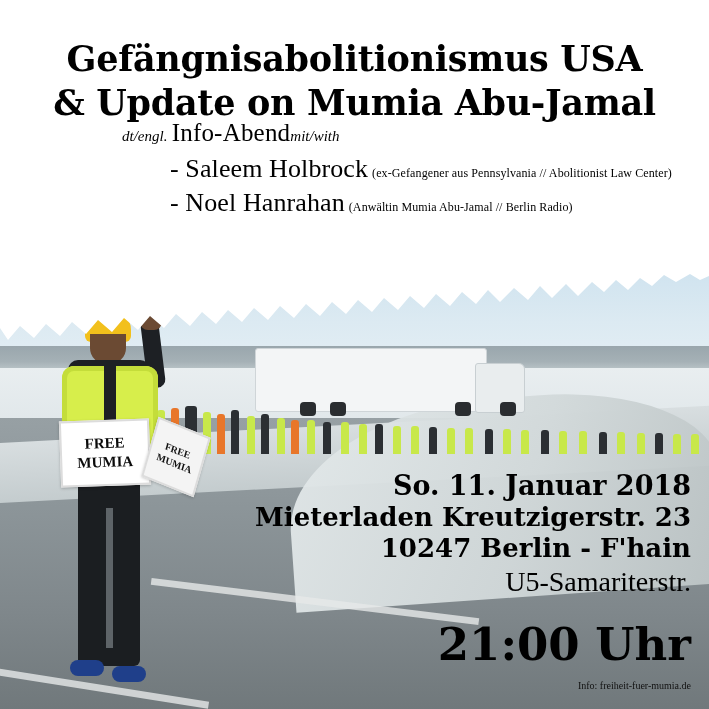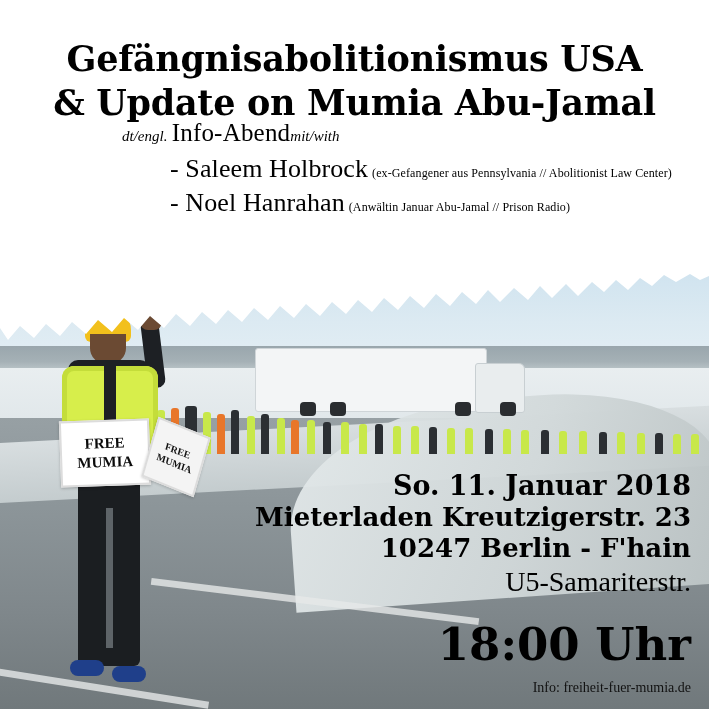--- a/index.html
+++ b/index.html
@@ -381,21 +381,21 @@
     line-height: 1;
     color: #000;
     white-space: nowrap;
   }
   .info-url {
     position: absolute;
     right: 18px;
     top: 680px;
     z-index: 7;
     font-family: "Liberation Serif", serif;
-    font-size: 14px;
+    font-size: 10px;
     color: #111;
     white-space: nowrap;
   }
 </style>
 </head>
 <body>
 
 <div class="poster">
 
   <div class="photo">
@@ -489,27 +489,27 @@
       <span class="small">dt/engl.</span>
       <span class="big">Info-Abend</span><span class="small">mit/with</span>
     </div>
 
     <div class="speaker">
       <span class="name">- Saleem Holbrock</span>
       <span class="role">(ex-Gefangener aus Pennsylvania // Abolitionist Law Center)</span>
     </div>
     <div class="speaker">
       <span class="name">- Noel Hanrahan</span>
-      <span class="role">(Anwältin Januar Abu-Jamal // Prison Radio)</span>
+      <span class="role">(Anwältin Mumia Abu-Jamal // Berlin Radio)</span>
     </div>
   </div>
 
   <div class="details">
     <div class="d1">So. 11. Januar 2018</div>
     <div class="d2">Mieterladen Kreutzigerstr. 23</div>
     <div class="d3">10247 Berlin - F'hain</div>
     <div class="d4">U5-Samariterstr.</div>
   </div>
 
-  <div class="time">18:00 Uhr</div>
+  <div class="time">21:00 Uhr</div>
   <div class="info-url">Info: freiheit-fuer-mumia.de</div>
 
 </div>
 
 </body></html>

